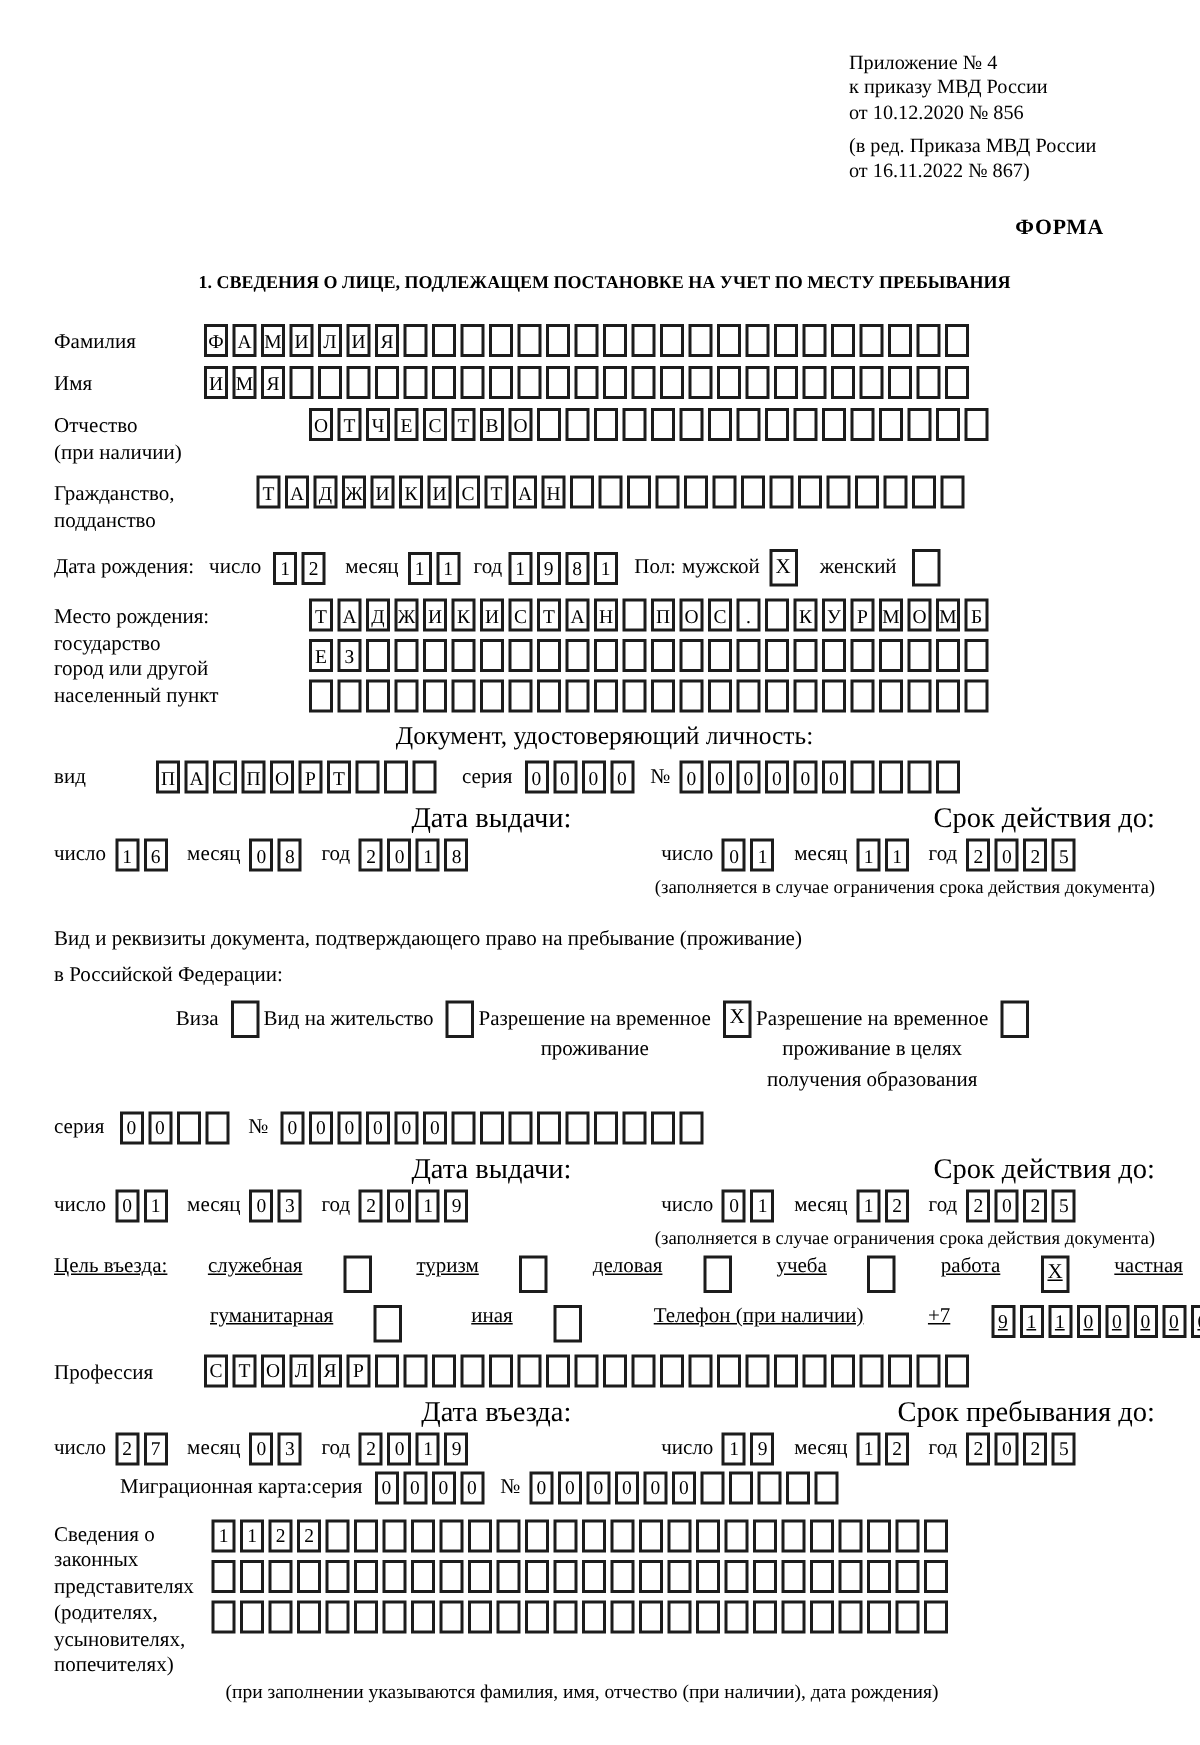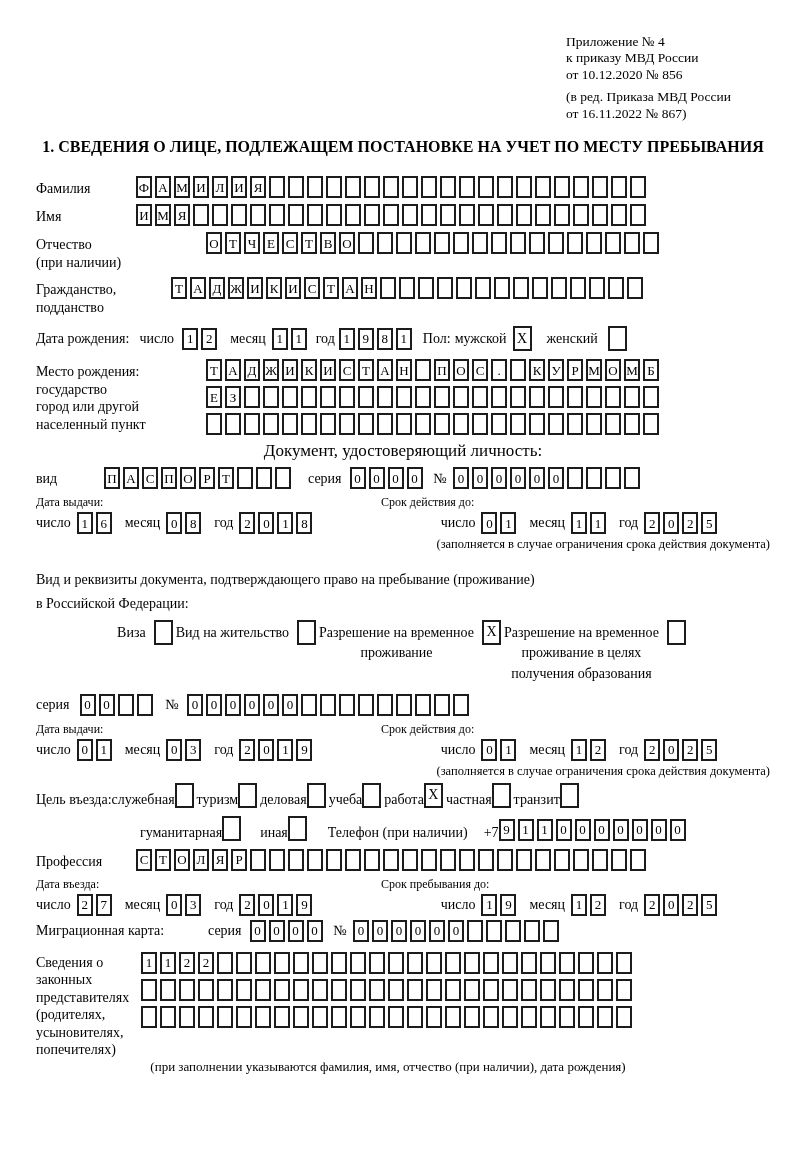--- a/index.html
+++ b/index.html
@@ -13,72 +13,73 @@
   .page { padding:34px 30px 0 36px; }
 
   
   .appendix { margin-left:530px; line-height:1.22; font-size:13.5px; }
   .appendix .grp2 { margin-top:6px; }
   .forma { text-align:right; font-weight:bold; font-size:14.5px; margin:22px 34px 20px 0; letter-spacing:.5px; }
 
   .title { text-align:center; font-weight:bold; font-size:15.5px; line-height:1.5; margin-bottom:4px; }
   .blank-line { display:inline-block; width:58px; border-bottom:2px solid #333; height:14px; margin-left:8px; }
 
-  .sec-heading { text-align:center; font-weight:bold; font-size:16px; margin:16px 0 20px 0; }
+  .sec-heading { text-align:center; font-weight:bold; font-size:12px; margin:16px 0 20px 0; }
 
   .row { display:flex; align-items:flex-start; margin-bottom:6px; }
   .lbl { padding-top:4px; line-height:1.25; flex:0 0 auto; }
   .w100 { width:100px; } .w135 { width:135px; } .w170 { width:170px; } .w105 { width:105px; }
 
   .cells { display:inline-flex; flex:0 0 auto; }
   .cell {
     width:16px; height:22px; flex:0 0 auto;
     border:2px solid #1c1c1c; margin-right:3px; background:#fff;
     display:inline-flex; align-items:center; justify-content:center;
     font-size:13px; line-height:1;
   }
   .cb .cell { width:19px; height:25px; font-size:14px; }
   .stack { display:flex; flex-direction:column; gap:5px; }
 
   .doc-heading { text-align:center; font-weight:normal; font-size:17px; margin:6px 0 6px 0; }
 
   .date-pair { display:flex; margin-bottom:4px; }
   .date-col-l { flex:0 0 47%; }
   .date-col-r { flex:0 0 53%; }
-  .date-heading { text-align:left; font-size:12px; margin-bottom:2px; }
+  .date-heading { text-align:right; font-size:19px; margin-bottom:2px; }
   .date-line { display:flex; align-items:center; }
   .date-line .dl { margin:0 6px 0 10px; }
   .date-note { font-size:12.5px; text-align:right; margin-top:3px; white-space:nowrap; }
 
   .intro { line-height:1.7; margin:16px 0 2px 0; }
 
   .opt-row { display:flex; justify-content:center; align-items:flex-start; margin:4px 0 10px 0; }
   .opt { display:flex; align-items:flex-start; gap:8px; }
   .opt-text { text-align:center; line-height:1.45; padding-top:3px; }
 
-  .purpose-row { display:flex; align-items:flex-end; gap:0; margin-bottom:8px; flex-wrap:nowrap; }
+  .purpose-row { display:flex; align-items:flex-start; gap:27px; margin-bottom:8px; flex-wrap:nowrap;text-decoration:underline; }
   .purpose-row .pl { white-space:nowrap; }
   .indent100 { margin-left:104px; }
 
   .note-center { text-align:center; font-size:13px; margin-top:2px; }
-  .mig-row { display:flex; align-items:center; margin-bottom:8px; }
+  .mig-row { display:flex; align-items:center; margin-bottom:8px;text-align:right; }
 </style>
 </head>
 <body>
 
 <div class="page">
 
   <div class="appendix">
     <div>Приложение № 4</div>
     <div>к приказу МВД России</div>
     <div>от 10.12.2020 № 856</div>
     <div class="grp2">(в ред. Приказа МВД России</div>
     <div>от 16.11.2022 № 867)</div>
   </div>
 
+  <div class="forma">ФОРМА</div>
 
 
   <div class="sec-heading">1. СВЕДЕНИЯ О ЛИЦЕ, ПОДЛЕЖАЩЕМ ПОСТАНОВКЕ НА УЧЕТ ПО МЕСТУ ПРЕБЫВАНИЯ</div>
 
   <div class="row">
     <span class="lbl w100">Фамилия</span>
     <span class="cells">
         <span class="cell">Ф</span>
         <span class="cell">А</span>
         <span class="cell">М</span>

